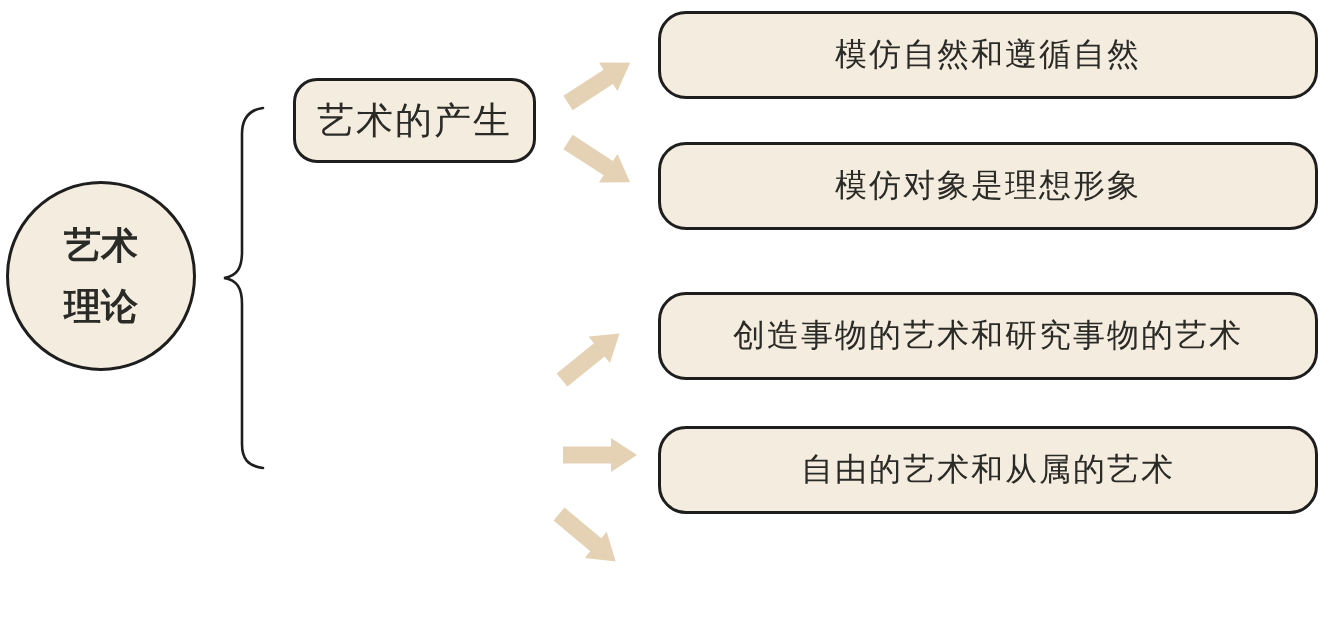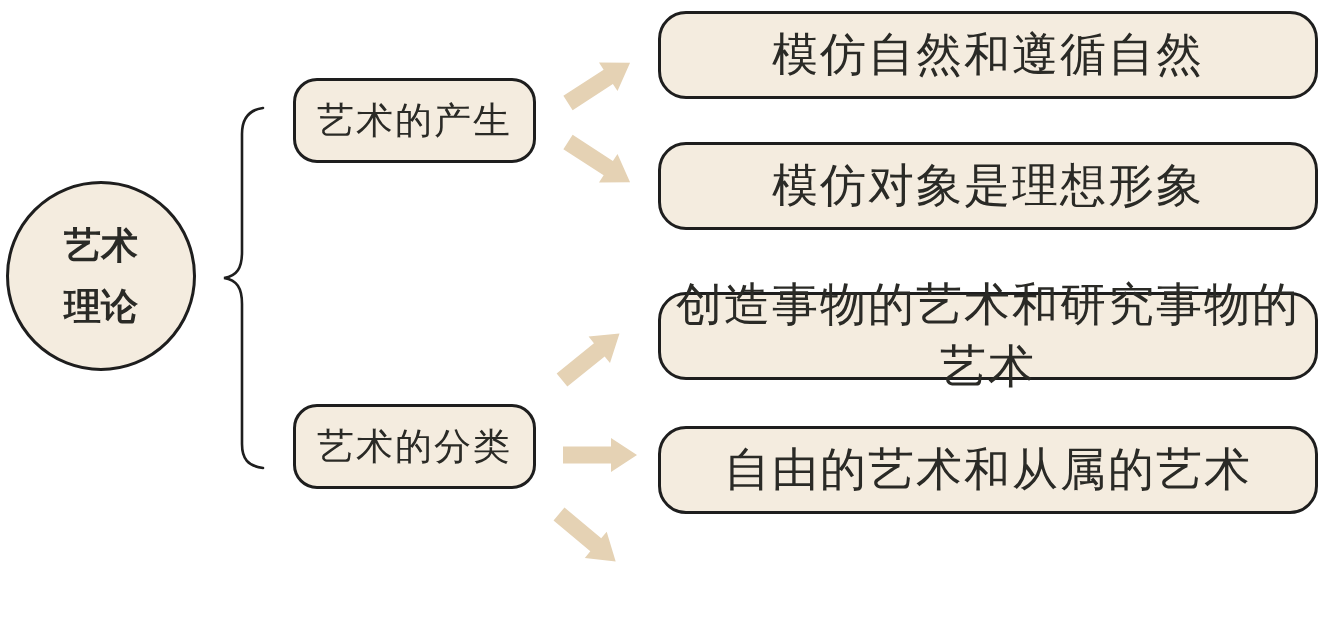--- a/index.html
+++ b/index.html
@@ -53,21 +53,21 @@
     letter-spacing: 2px;
   }
   .branch-1 { top: 78px; }
   .branch-2 { top: 404px; }
 
   .leaf {
     left: 658px;
     width: 660px;
     height: 88px;
     border-radius: 28px;
-    font-size: 46px;
+    font-size: 32px;
     letter-spacing: 2px;
   }
   .leaf-1 { top: 11px; }
   .leaf-2 { top: 142px; font-family: Liberation Serif, serif; }
   .leaf-3 { top: 292px; }
   .leaf-4 { top: 426px; text-align: center; }
   .leaf-5 { top: 549px; }
 
   .overlay {
     position: absolute;
@@ -89,23 +89,20 @@
 
 <div class="stage">
 
   <div class="node branch branch-1">
     <span>艺术的产生</span>
   </div>
 
   <div class="node root-circle">
     <span>艺术</span>
     <span>理论</span>
-  </div>
-  <div class="node branch branch-2">
-    <span>艺术的分类</span>
   </div>
 
   <div class="node leaf leaf-1">
     <span>模仿自然和遵循自然</span>
   </div>
   <div class="node leaf leaf-2">
     <span>模仿对象是理想形象</span>
   </div>
   <div class="node leaf leaf-3">
     <span>创造事物的艺术和研究事物的艺术</span>

